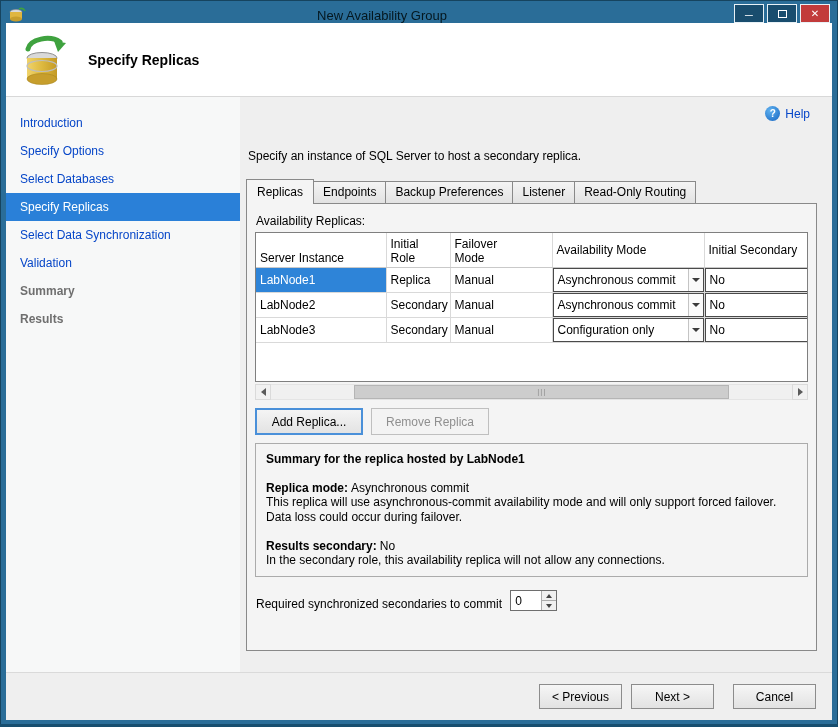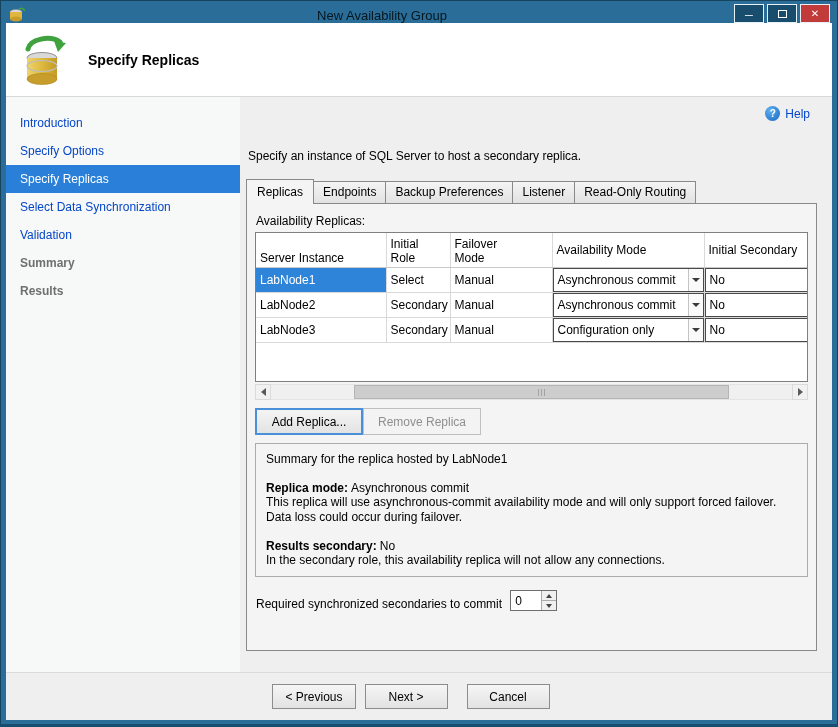--- a/index.html
+++ b/index.html
@@ -74,47 +74,47 @@
   .hscroll { width:553px; height:16px; margin-top:2px; display:flex; background:#f0f0f0; }
   .hs-btn { width:16px; height:16px; background:#f1f1f1; border:1px solid #dadada; display:flex; align-items:center; justify-content:center; }
   .tri-left { width:0; height:0; border-top:4px solid transparent; border-bottom:4px solid transparent; border-right:5px solid #5a5a5a; }
   .tri-right { width:0; height:0; border-top:4px solid transparent; border-bottom:4px solid transparent; border-left:5px solid #5a5a5a; }
   .hs-track { flex:1; position:relative; background:#f0f0f0; border-top:1px solid #e4e4e4; border-bottom:1px solid #e4e4e4; }
   .hs-thumb { position:absolute; left:16%; width:72%; top:0; bottom:0; background:#cdcdcd; border:1px solid #b5b5b5; }
   .hs-thumb::before { content:"|||"; position:absolute; left:50%; top:50%; transform:translate(-50%,-52%);
                       font-size:8px; letter-spacing:1px; color:#8f8f8f; }
 
   
-  .btn-row { display:flex; margin-top:8px; }
+  .btn-row { display:flex; gap:8px; margin-top:8px; }
   .btn { min-width:108px; height:27px; padding:4px 14px; font-size:12px; text-align:center;
          background:linear-gradient(#f4f4f4,#e3e3e3); border:1px solid #8c8c8c; cursor:pointer;
          font-family:"Liberation Sans",sans-serif; }
   .btn.focused { border:2px solid #4a90d9; padding:3px 13px; }
   .btn.disabled { color:#8f8f8f; background:#f3f3f3; border-color:#bfbfbf; cursor:default; }
 
   
   .summary { margin-top:8px; border:1px solid #ababab; padding:8px 10px; height:134px; line-height:1.22; }
-  .sum-title { font-weight:normal; margin-bottom:14px; }
+  .sum-title { font-weight:bold; margin-bottom:14px; }
   .b { font-weight:bold; }
   .val { margin-left:3px; }
   .sum-gap { height:14px; }
 
   
   .quorum { margin-top:13px; display:flex; align-items:flex-end; margin-left:1px; }
   .spinbox { display:inline-flex; width:47px; height:21px; border:1px solid #6e6e6e; background:#fff; margin-left:8px; }
   .spin-input { width:30px; border:none; outline:none; font:12px "Liberation Sans", sans-serif; padding:1px 4px; }
   .spin-btns { display:flex; flex-direction:column; width:15px; border-left:1px solid #ababab; }
   .spin-btn { flex:1; display:flex; align-items:center; justify-content:center; background:#f0f0f0; cursor:pointer; }
   .spin-btn.up { border-bottom:1px solid #ababab; }
   .tri-up-s { width:0; height:0; border-left:3px solid transparent; border-right:3px solid transparent; border-bottom:4px solid #444; }
   .tri-down-s { width:0; height:0; border-left:3px solid transparent; border-right:3px solid transparent; border-top:4px solid #444; }
 
   
   .ftr { height:48px; border-top:1px solid #dadada; background:#efefef; display:flex; align-items:center;
-         justify-content:center; padding-right:16px; gap:9px; }
+         justify-content:flex-end; padding-right:16px; gap:9px; }
   .fbtn { min-width:83px; height:25px; padding:4px 12px; text-align:center; font-size:12px;
           background:linear-gradient(#f6f6f6,#e2e2e2); border:1px solid #8c8c8c; cursor:pointer;
           font-family:"Liberation Sans",sans-serif; }
   .fbtn.cancel { margin-left:10px; }
 </style>
 </head>
 <body>
 
 <div class="window">
 
@@ -158,20 +158,21 @@
         <ellipse cx="22" cy="33" rx="15" ry="5.5" fill="none" stroke="#bdbdbd" stroke-width="1.2"></ellipse>
       </svg>
       <div class="hdr-title">Specify Replicas</div>
     </div>
 
     <div class="bdy">
 
       <div class="sidebar">
         <div class="side-item">Introduction</div>
         <div class="side-item">Specify Options</div>
+        <div class="side-item">Select Databases</div>
         <div class="side-item selected">Specify Replicas</div>
         <div class="side-item">Select Data Synchronization</div>
         <div class="side-item">Validation</div>
         <div class="side-item disabled">Summary</div>
         <div class="side-item disabled">Results</div>
       </div>
 
       <div class="main">
 
         <div class="help">
@@ -205,21 +206,21 @@
               <tbody>
                   <tr>
                 <th class="vb">Server Instance</th>
                 <th class="vb">Initial Role</th>
                 <th class="vb"><span class="wrapnarrow">Failover Mode</span></th>
                 <th class="vm">Availability Mode</th>
                 <th class="vm">Initial Secondary</th>
               </tr>
               <tr>
                 <td class="txt sel">LabNode1</td>
-                <td class="txt">Select</td>
+                <td class="txt">Replica</td>
                 <td class="txt">Manual</td>
                 <td>
                   <div class="combo">
                     <span class="combo-text">Asynchronous commit</span>
                     <span class="combo-arrow">
                           <i class="tri-down"></i>
                         </span>
                   </div>
                 </td>
                 <td>

